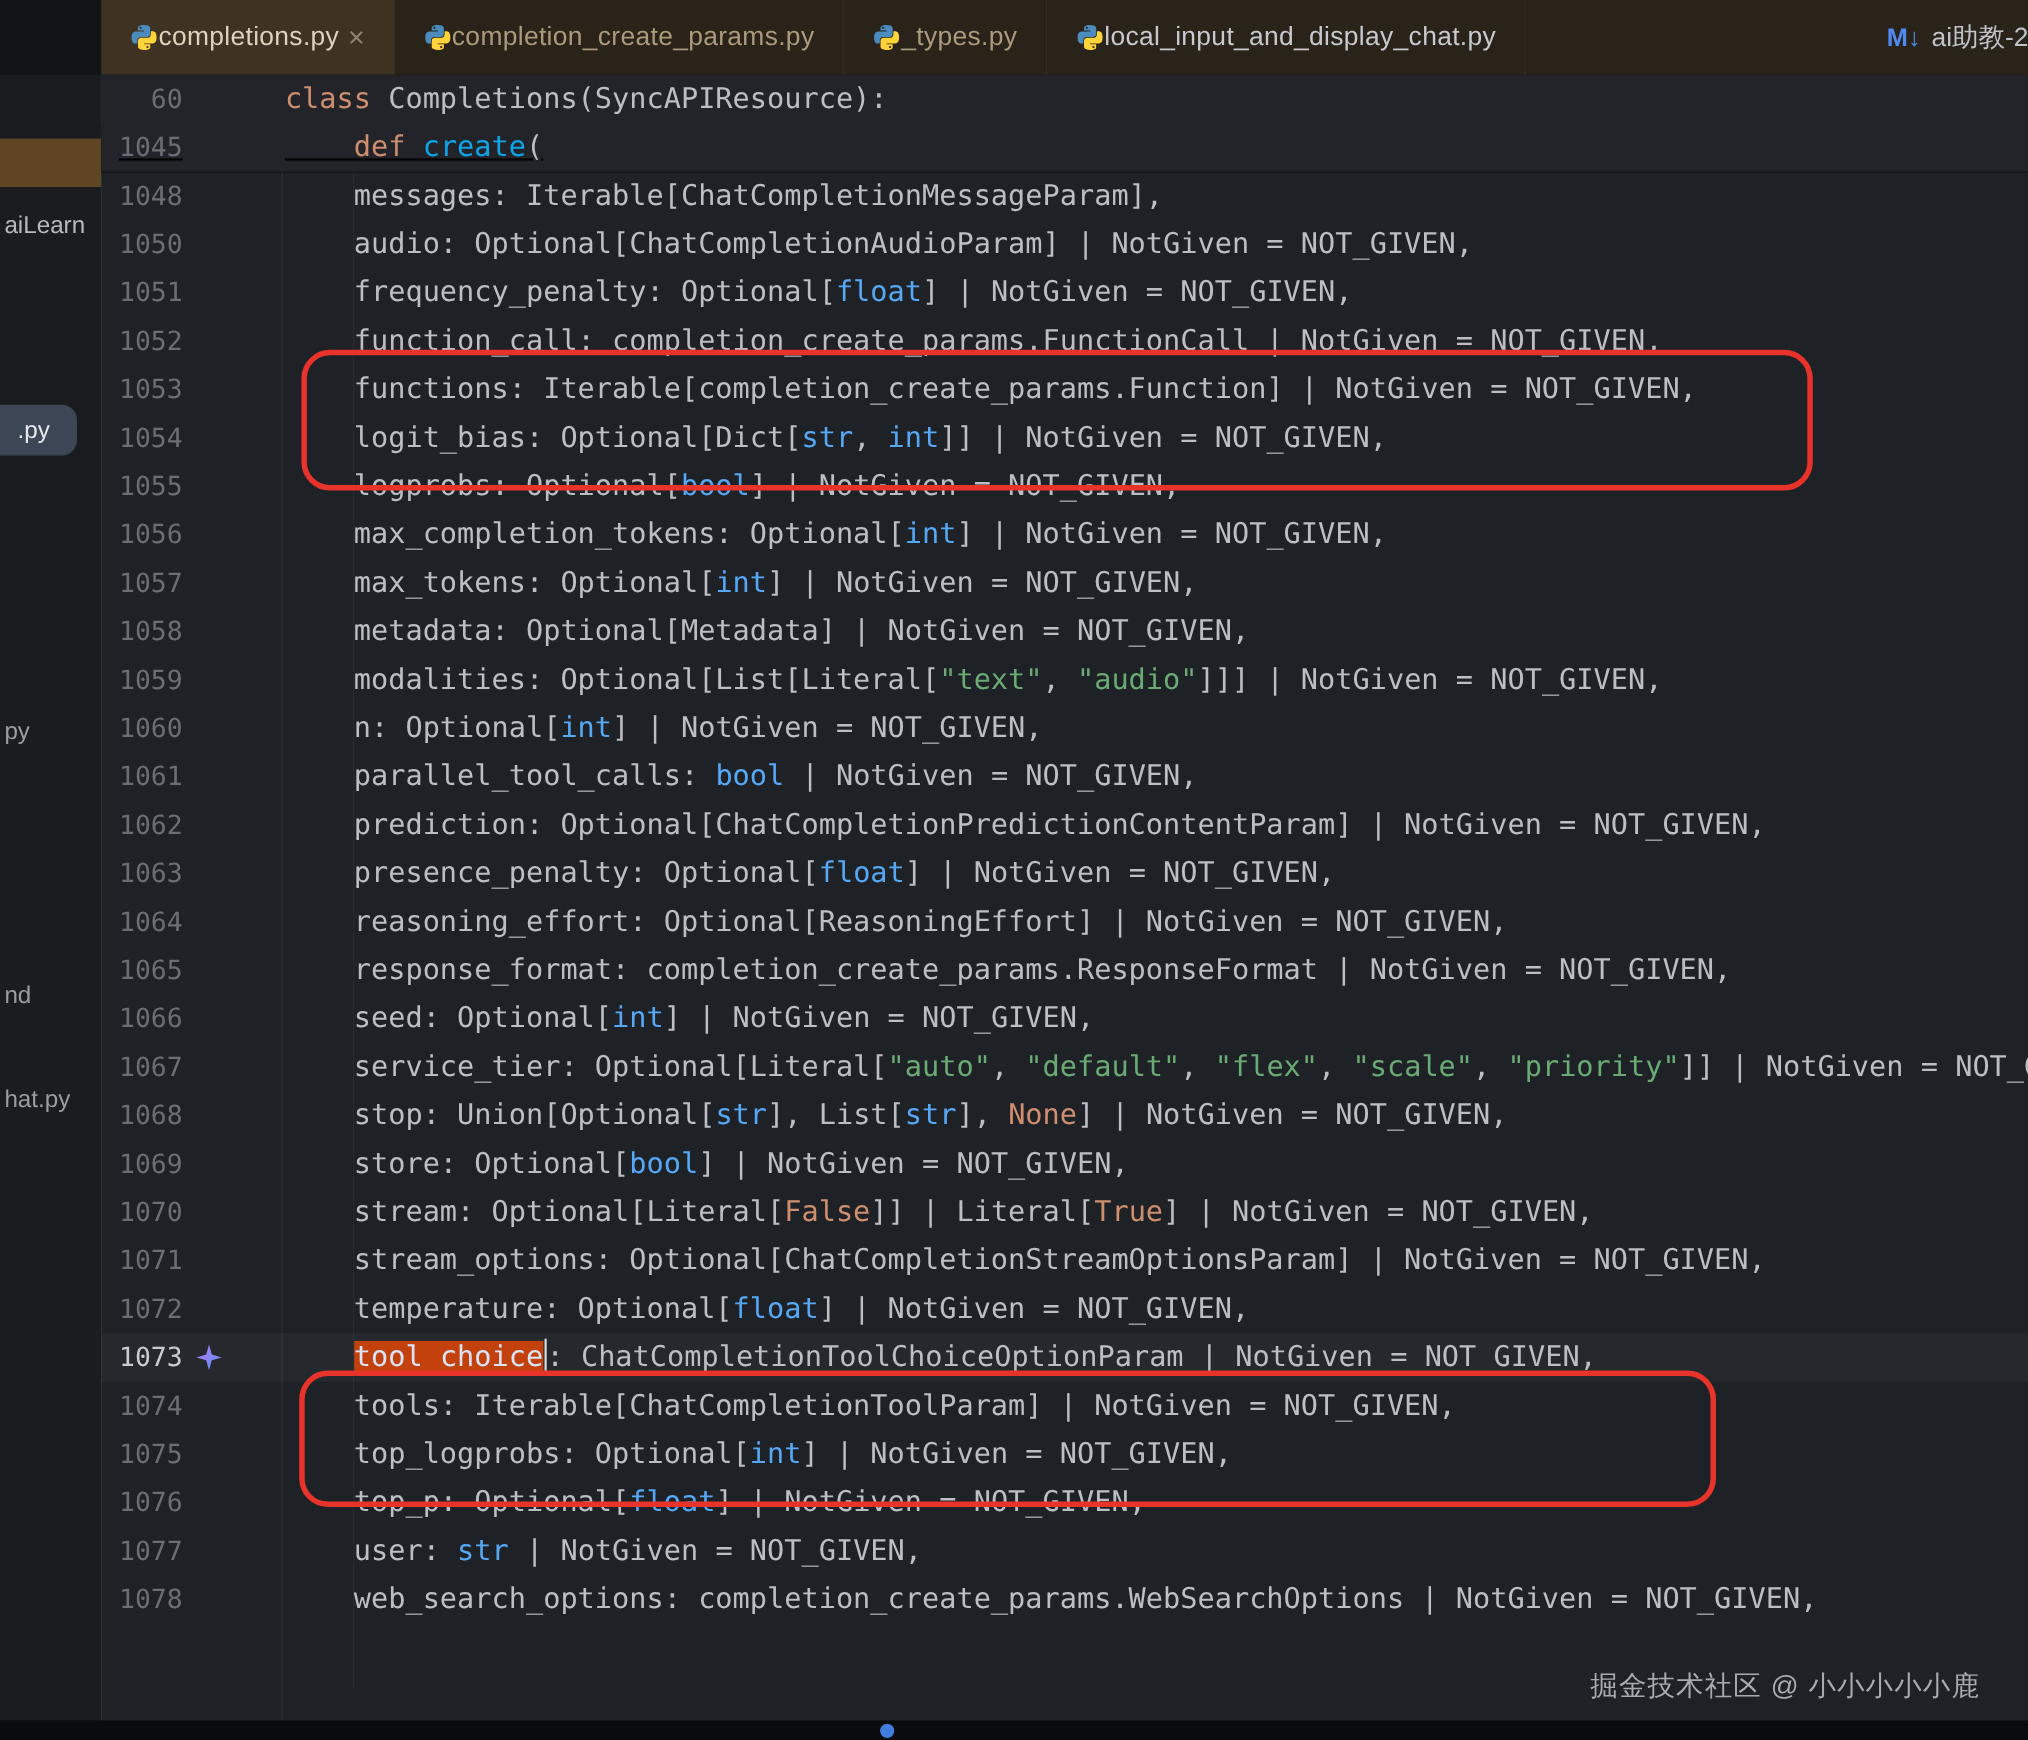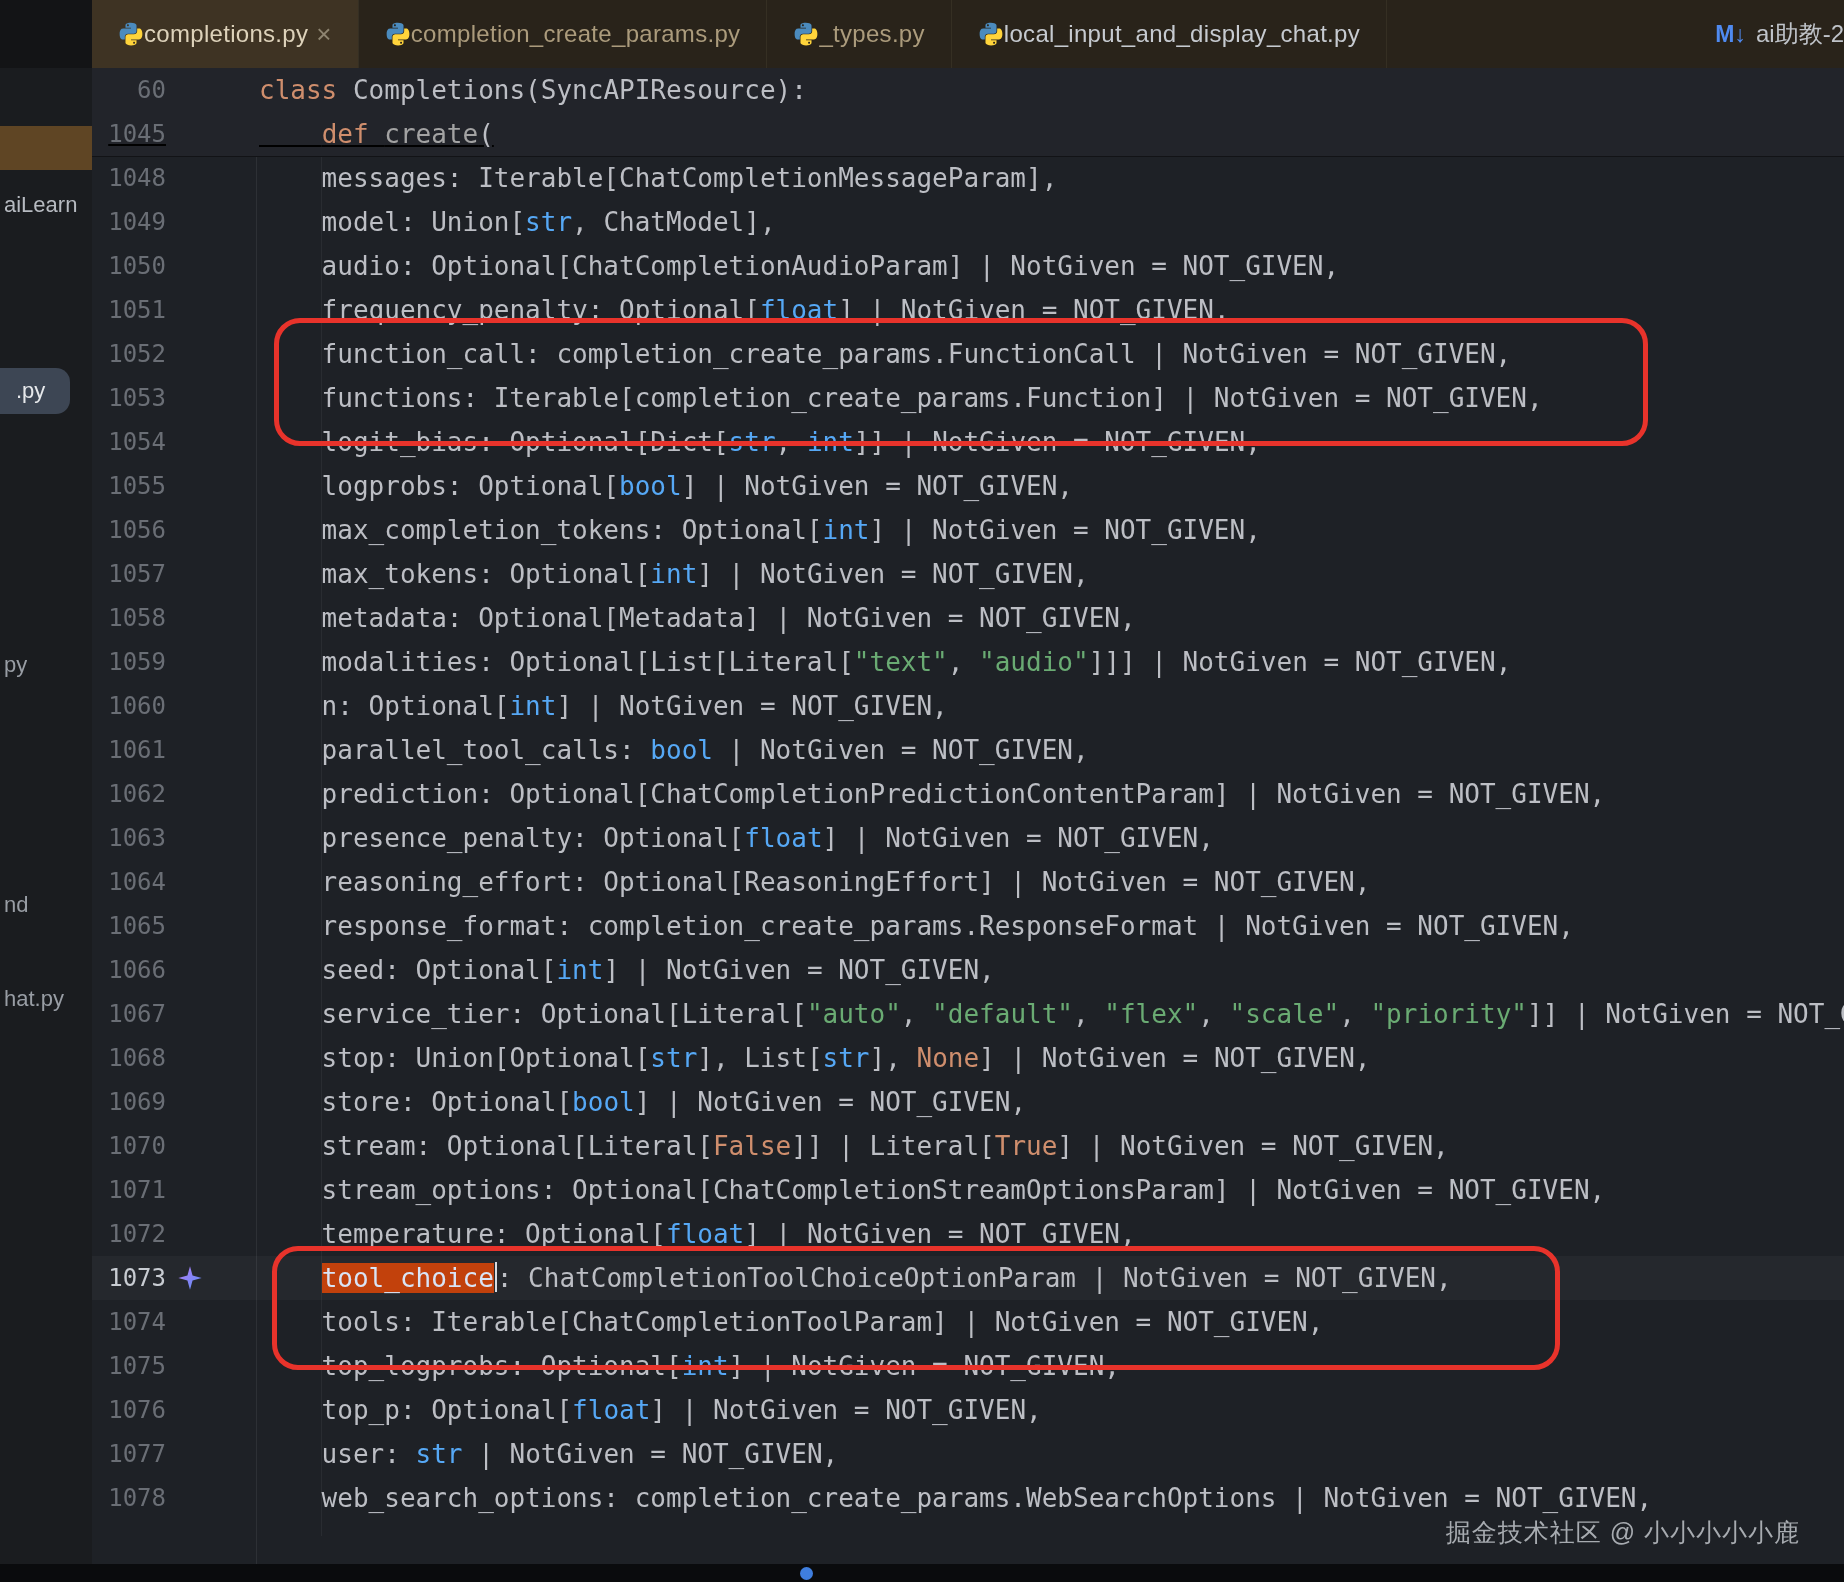--- a/index.html
+++ b/index.html
@@ -35,21 +35,21 @@
   .row.sticky{background:#22242a;}
   .row.sticky-last{box-shadow:0 1px 0 #121316;text-decoration:underline;}
   .row.current{background:rgba(255,255,255,0.035);}
   .num{width:74px;text-align:right;color:#6a6e75;font-size:24px;flex:none;}
   .row.current .num{color:#c8ccd2;}
   .slot{width:93px;flex:none;position:relative;}
   .slot svg{position:absolute;left:10px;top:8px;}
   .code{white-space:pre;flex:none;}
   .t-d{color:#bcbec4;}
   .t-k{color:#cf8e6d;}
-  .t-f{color:#a3a3a3;}
+  .t-f{color:#0ea5e9;}
   .t-b{color:#56a8f5;}
   .t-s{color:#6aab73;}
   .t-sel{background:#c2410c;color:#d9e4f6;}
   .caret{display:inline-block;width:2px;height:30px;background:#d7dbe0;margin-left:1px;vertical-align:-5px;}
   
   .ann{position:absolute;border:5px solid #e8332b;border-radius:26px;z-index:6;pointer-events:none;}
   .ann1{left:274px;top:318px;width:1364px;height:118px;}
   .ann2{left:272px;top:1246px;width:1278px;height:114px;}
   
   .watermark{position:absolute;right:44px;top:1516px;font-size:25px;color:#a7abb0;z-index:8;letter-spacing:1px;}
@@ -125,25 +125,20 @@
       </div>
       <div class="row sticky sticky-last">
         <span class="num">1045</span>
         <span class="slot"></span>
         <span class="code"><span class="t-d">    </span><span class="t-k">def </span><span class="t-f">create</span><span class="t-d">(</span></span>
       </div>
       <div class="row">
         <span class="num">1048</span>
         <span class="slot"></span>
         <span class="code"><span class="t-d">    messages: Iterable[ChatCompletionMessageParam],</span></span>
-      </div>
-      <div class="row">
-        <span class="num">1049</span>
-        <span class="slot"></span>
-        <span class="code"><span class="t-d">    model: Union[</span><span class="t-b">str</span><span class="t-d">, ChatModel],</span></span>
       </div>
       <div class="row">
         <span class="num">1050</span>
         <span class="slot"></span>
         <span class="code"><span class="t-d">    audio: Optional[ChatCompletionAudioParam] | NotGiven = NOT_GIVEN,</span></span>
       </div>
       <div class="row">
         <span class="num">1051</span>
         <span class="slot"></span>
         <span class="code"><span class="t-d">    frequency_penalty: Optional[</span><span class="t-b">float</span><span class="t-d">] | NotGiven = NOT_GIVEN,</span></span>

